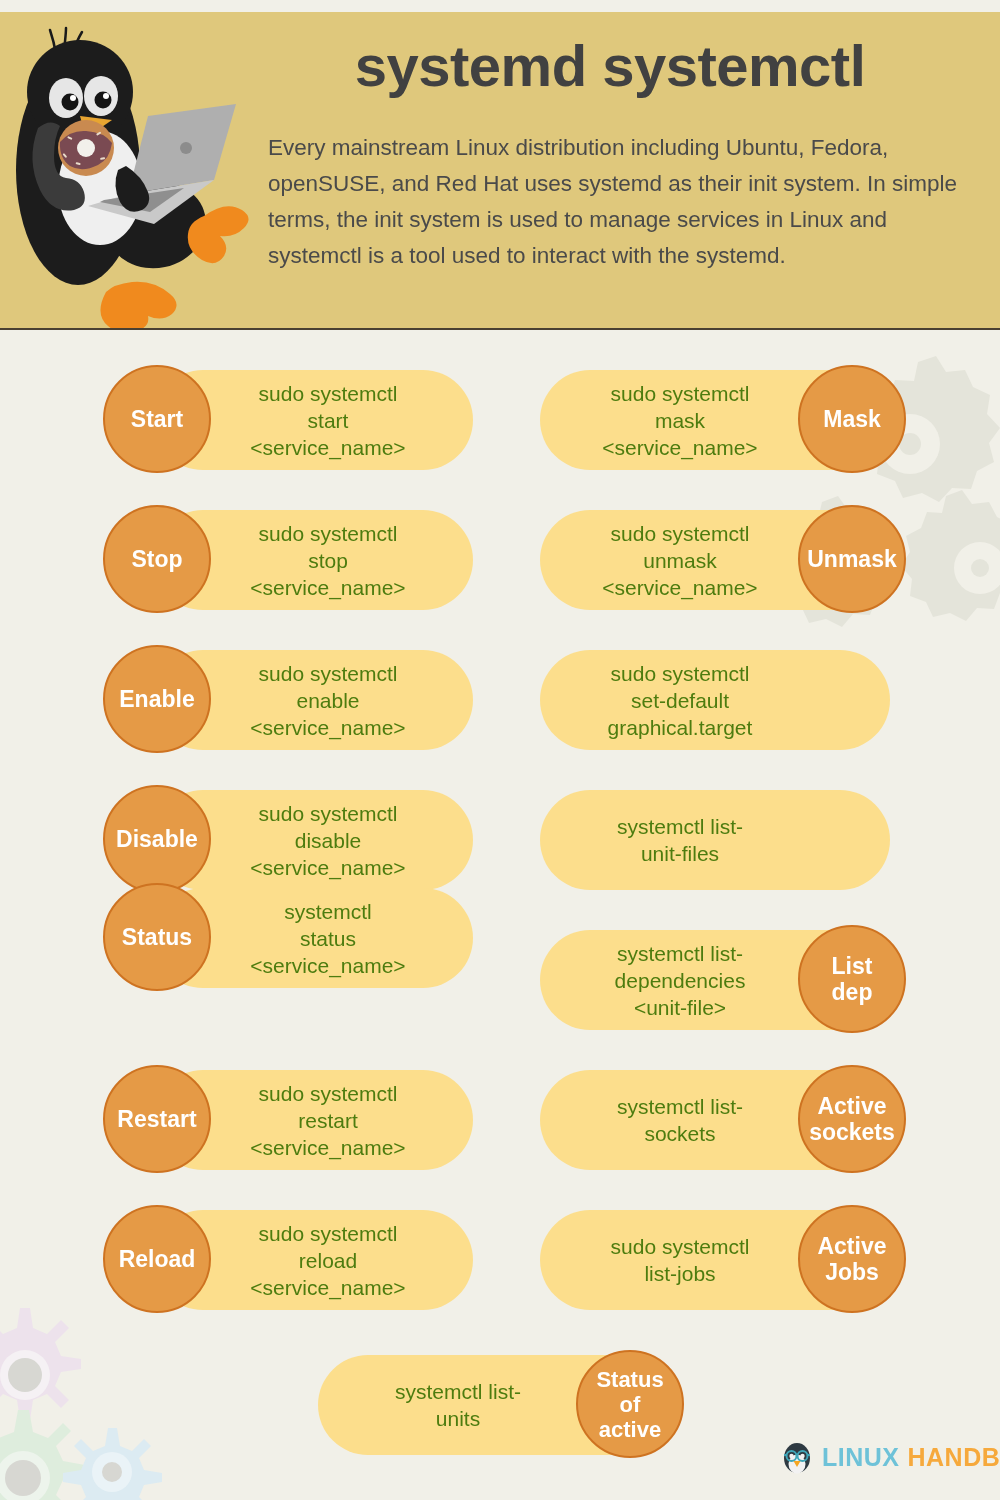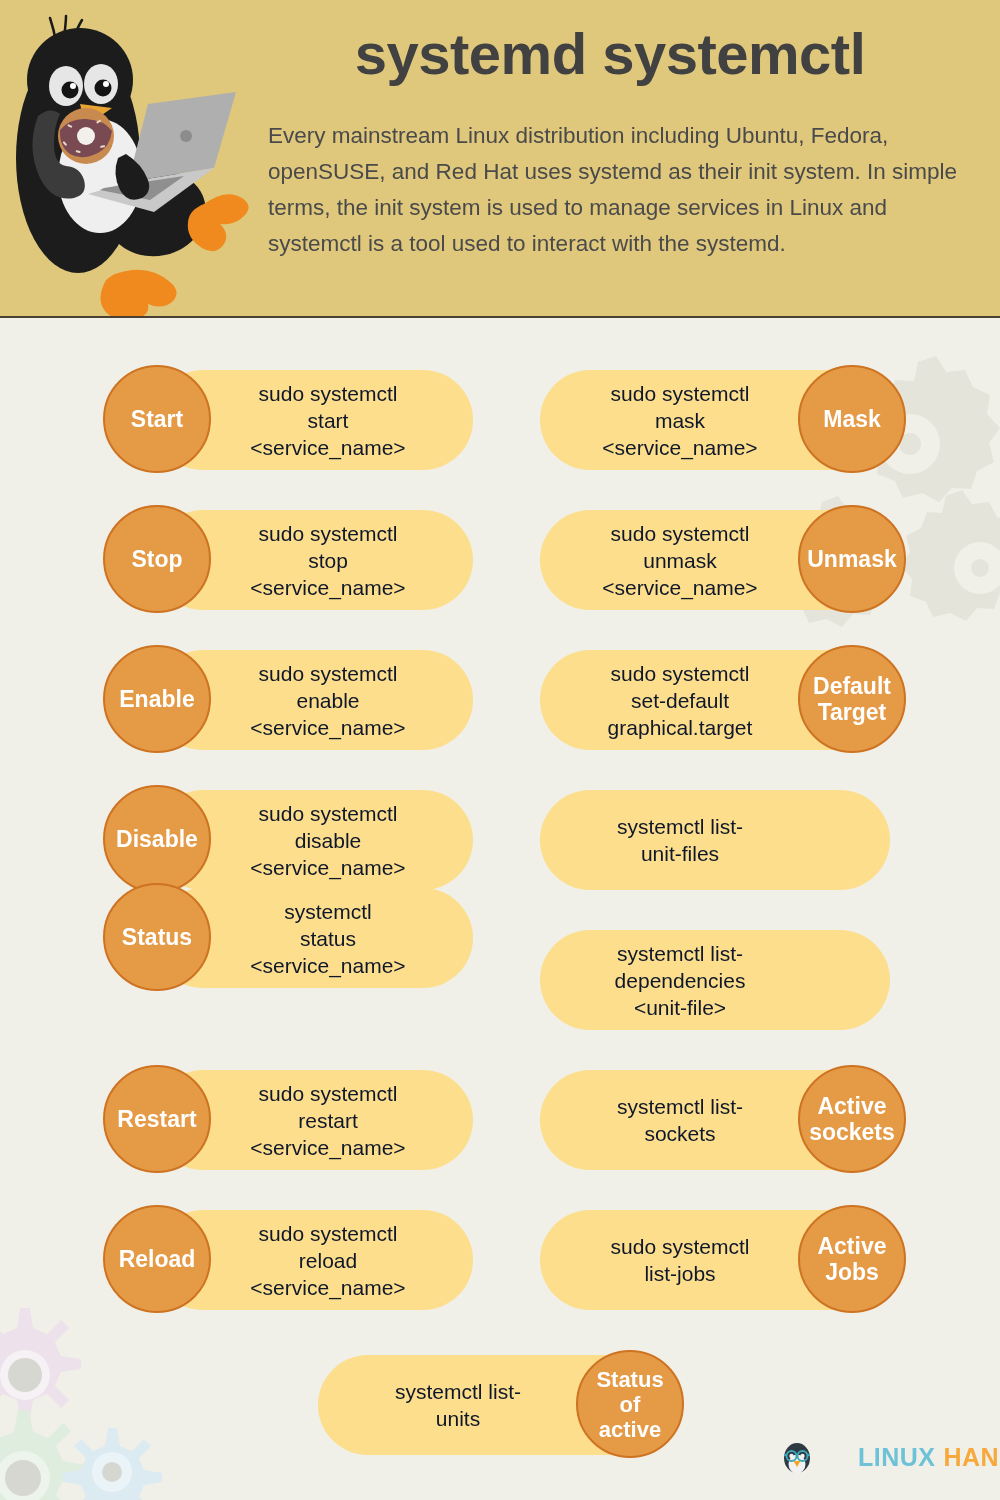--- a/index.html
+++ b/index.html
@@ -11,21 +11,21 @@
     height: 1500px;
     background: #F1F0E8;
     font-family: "Liberation Sans", sans-serif;
     overflow: hidden;
     position: relative;
   }
 
   
   .header {
     position: absolute;
-    left: 0; top: 0;
+    left: 0; top: 12px;
     width: 1000px;
     height: 318px;
     background: #DFC87C;
     border-bottom: 2px solid #4A4032;
     box-sizing: border-box;
     overflow: hidden;
   }
   .header-title {
     position: absolute;
     left: 260px; top: 22px;
@@ -89,21 +89,21 @@
   .cmd {
     position: absolute;
     top: 0;
     height: 110px;
     display: flex;
     align-items: center;
     justify-content: center;
     text-align: center;
     font-size: 21px;
     line-height: 27px;
-    color: #0f172a;
+    color: #4d7c0f;
     white-space: pre-line;
   }
   .row.left  .cmd { left: 100px; width: 250px; }
   .row.right .cmd { left: 15px;  width: 250px; }
 
   .badge {
     position: absolute;
     top: 0;
     width: 108px;
     height: 108px;
@@ -142,21 +142,21 @@
     display: flex;
     align-items: center;
     gap: 8px;
   }
   .logo-text {
     font-size: 25px;
     font-weight: bold;
     letter-spacing: 0.5px;
     line-height: 1;
   }
-  .logo-linux { color: #6EC2D8; margin-left: 36px; }
+  .logo-linux { color: #6EC2D8; }
   .logo-handbook { color: #F6A93C; }
 </style>
 </head>
 <body>
 
 <div class="header">
 
   <svg class="mascot" viewBox="0 0 300 330">
 
     <g stroke="#1A1A1A" stroke-width="2.5" fill="none" stroke-linecap="round">
@@ -311,33 +311,33 @@
   <div class="cmd">sudo systemctl
 unmask
 &lt;service_name&gt;</div>
   <div class="badge">Unmask</div>
 </div>
 <div class="row right" style="top:645px">
   <div class="pill"></div>
   <div class="cmd">sudo systemctl
 set-default
 graphical.target</div>
-  <div class="badge">Default
-Target</div>
 </div>
 <div class="row right" style="top:785px">
   <div class="pill"></div>
   <div class="cmd">systemctl list-
 unit-files</div>
 </div>
 <div class="row right" style="top:925px">
   <div class="pill"></div>
   <div class="cmd">systemctl list-
 dependencies
 &lt;unit-file&gt;</div>
+  <div class="badge">List
+dep</div>
 </div>
 <div class="row right" style="top:1065px">
   <div class="pill"></div>
   <div class="cmd">systemctl list-
 sockets</div>
   <div class="badge">Active
 sockets</div>
 </div>
 <div class="row right" style="top:1205px">
   <div class="pill"></div>

